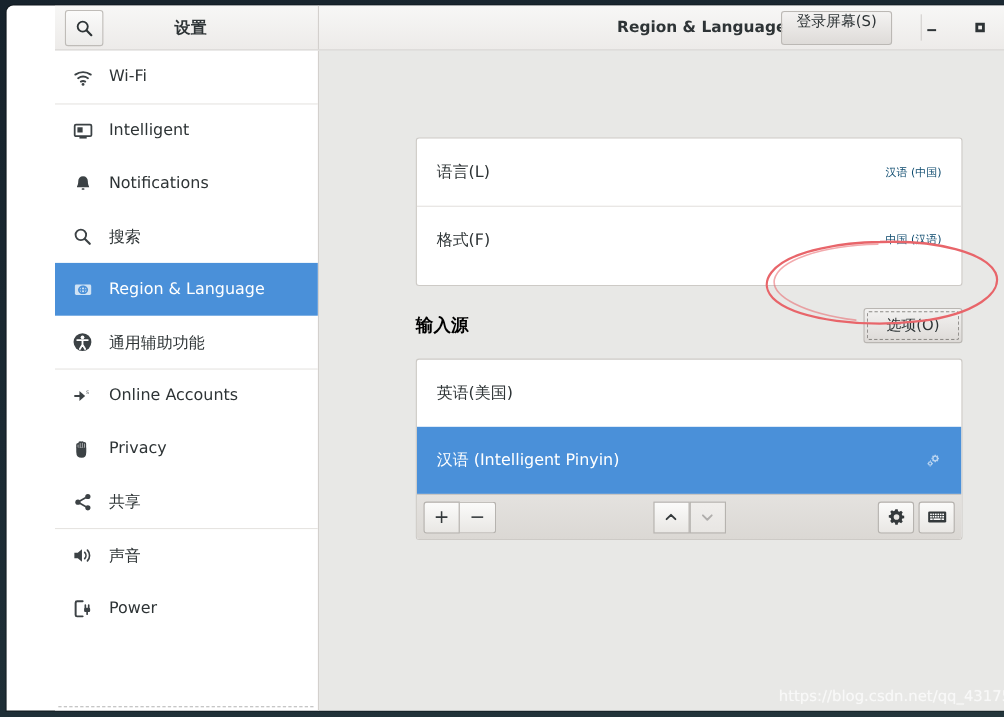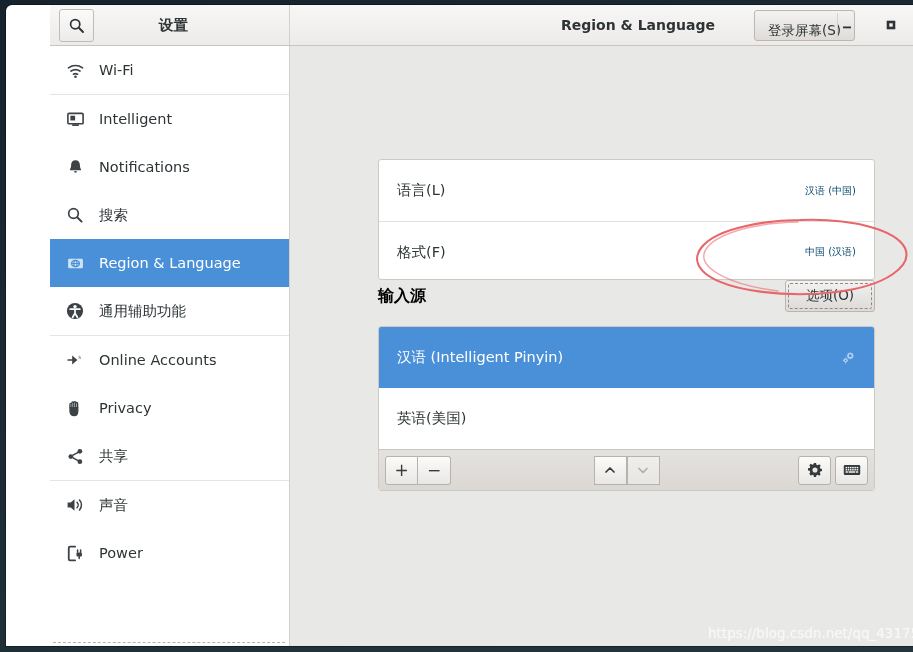--- a/index.html
+++ b/index.html
@@ -98,24 +98,23 @@
     left: 420px;
     top: 5px;
     height: 29px;
     padding: 0 13px;
     border: 1px solid #bbb8b4;
     border-radius: 3px;
     background: linear-gradient(to bottom, #f4f3f2, #dedbd8);
     font-size: 13.5px;
     color: #2e3436;
     display: flex;
-    align-items: flex-end;
+    align-items: flex-start;
     cursor: pointer;
     font-family: "DejaVu Sans", "Liberation Sans", sans-serif;
-    margin-left: 44px;
   }
   .wc-sep {
     position: absolute;
     left: 547px;
     top: 8px;
     width: 1px;
     height: 24px;
     background: #d2cfcc;
   }
   .wc-group {
@@ -204,22 +203,21 @@
     position: absolute;
     background: #ffffff;
     border: 1px solid #cdcac6;
     border-radius: 3px;
     box-sizing: border-box;
   }
   #lang-card {
     left: 88px;
     top: 79px;
     width: 497px;
-    height: 121px;
-    margin-top: 34px;
+    height: 135px;
   }
   .lang-row {
     height: 61px;
     display: flex;
     align-items: center;
     padding: 0 18px;
     box-sizing: border-box;
     cursor: pointer;
   }
   .lang-row + .lang-row { border-top: 1px solid #e4e2df; text-align: right; }
@@ -577,37 +575,37 @@
         </div>
       </div>
 
       <div id="is-heading">输入源</div>
 
       <div id="options-btn">
         <span>选项(O)</span>
       </div>
 
       <div class="card" id="is-card">
+        <div class="is-row">
+          <span>英语(美国)</span>
+        </div>
         <div class="is-row active">
           <span>汉语 (Intelligent Pinyin)</span>
           <span class="is-gear">
             <svg width="16" height="16" viewBox="0 0 16 16">
               <g fill="none" stroke="#ffffff" stroke-width="1.25">
                 <circle cx="10.2" cy="5.8" r="2.1"></circle>
                 <path d="M10.2 2.4v1.1M10.2 8.1v1.1M6.8 5.8h1.1M12.5 5.8h1.1M7.8 3.4l.8.8M11.8 7.4l.8.8M12.6 3.4l-.8.8M8.6 7.4l-.8.8"></path>
               </g>
               <g fill="none" stroke="#ffffff" stroke-width="1.1">
                 <circle cx="5.6" cy="10.4" r="1.5"></circle>
                 <path d="M5.6 8h.8M5.6 12.8v.6M3.2 10.4h.8M7.2 10.4h.8"></path>
               </g>
             </svg>
           </span>
-        </div>
-        <div class="is-row">
-          <span>英语(美国)</span>
         </div>
 
         <div class="is-toolbar">
           <div class="btn-group">
             <div class="tb-btn">
               <span style="font-size:17px;line-height:1;">+</span>
             </div>
             <div class="tb-btn">
               <span style="font-size:17px;line-height:1;">−</span>
             </div>

